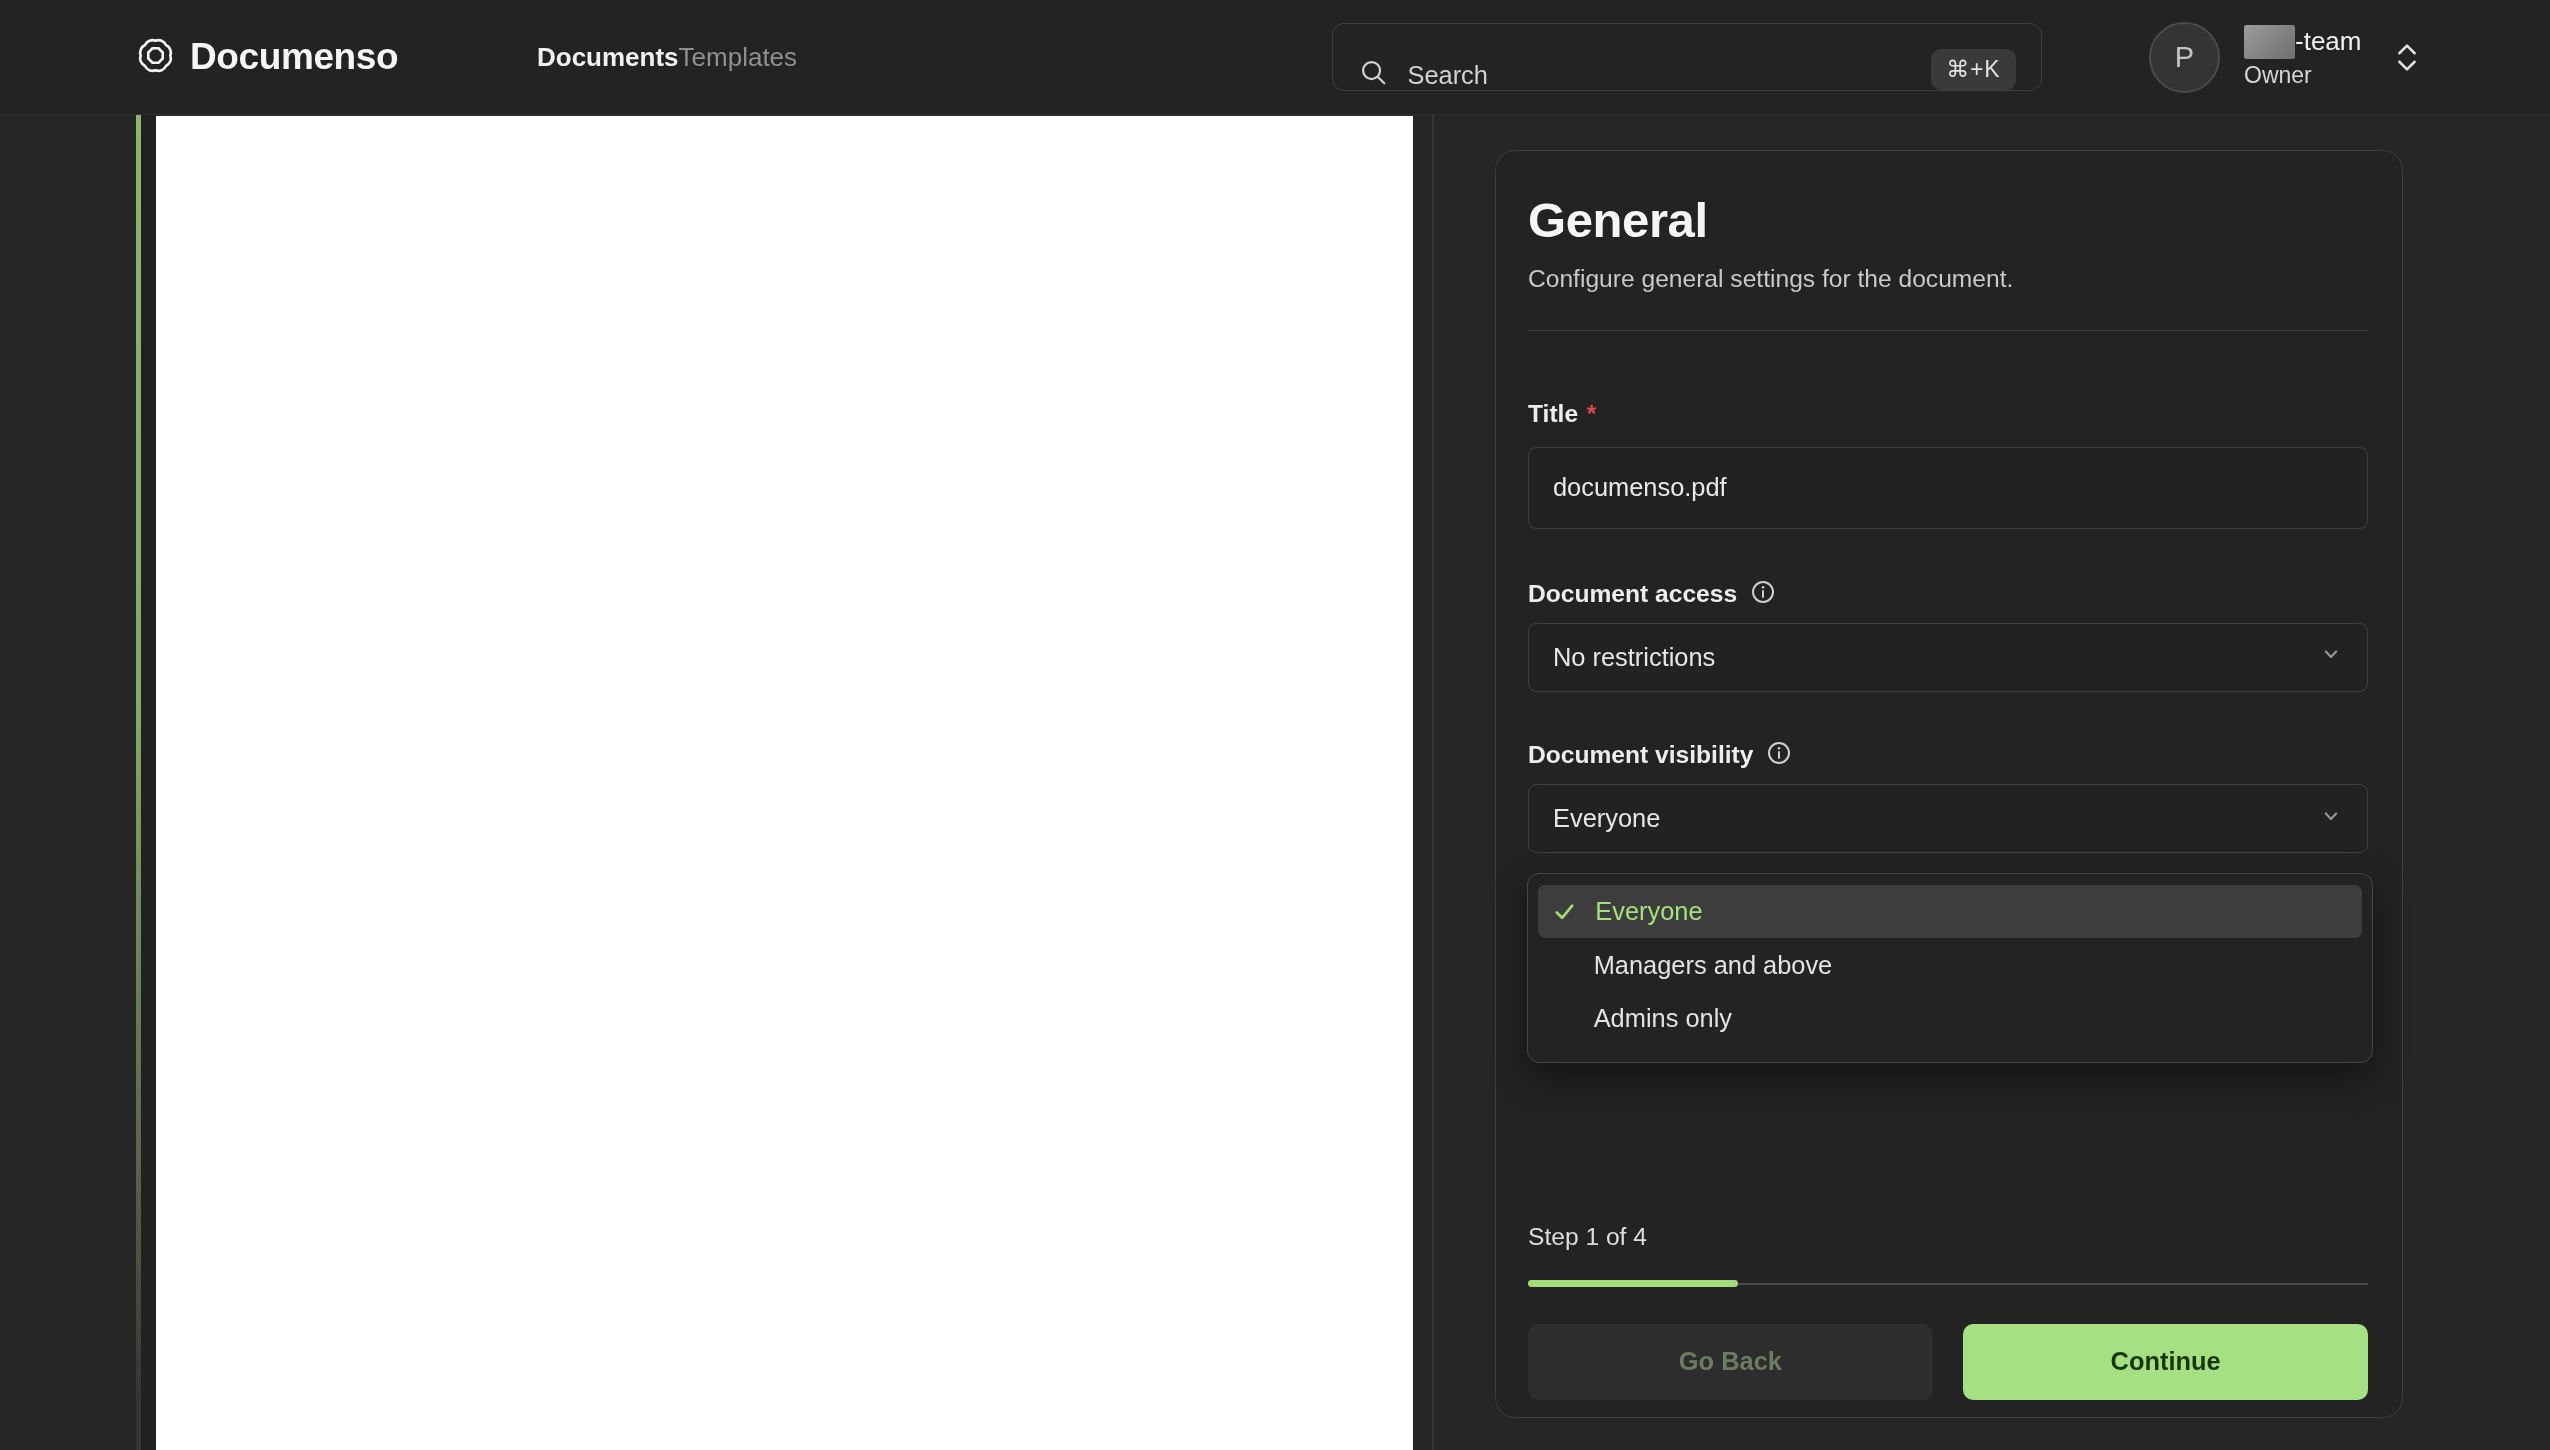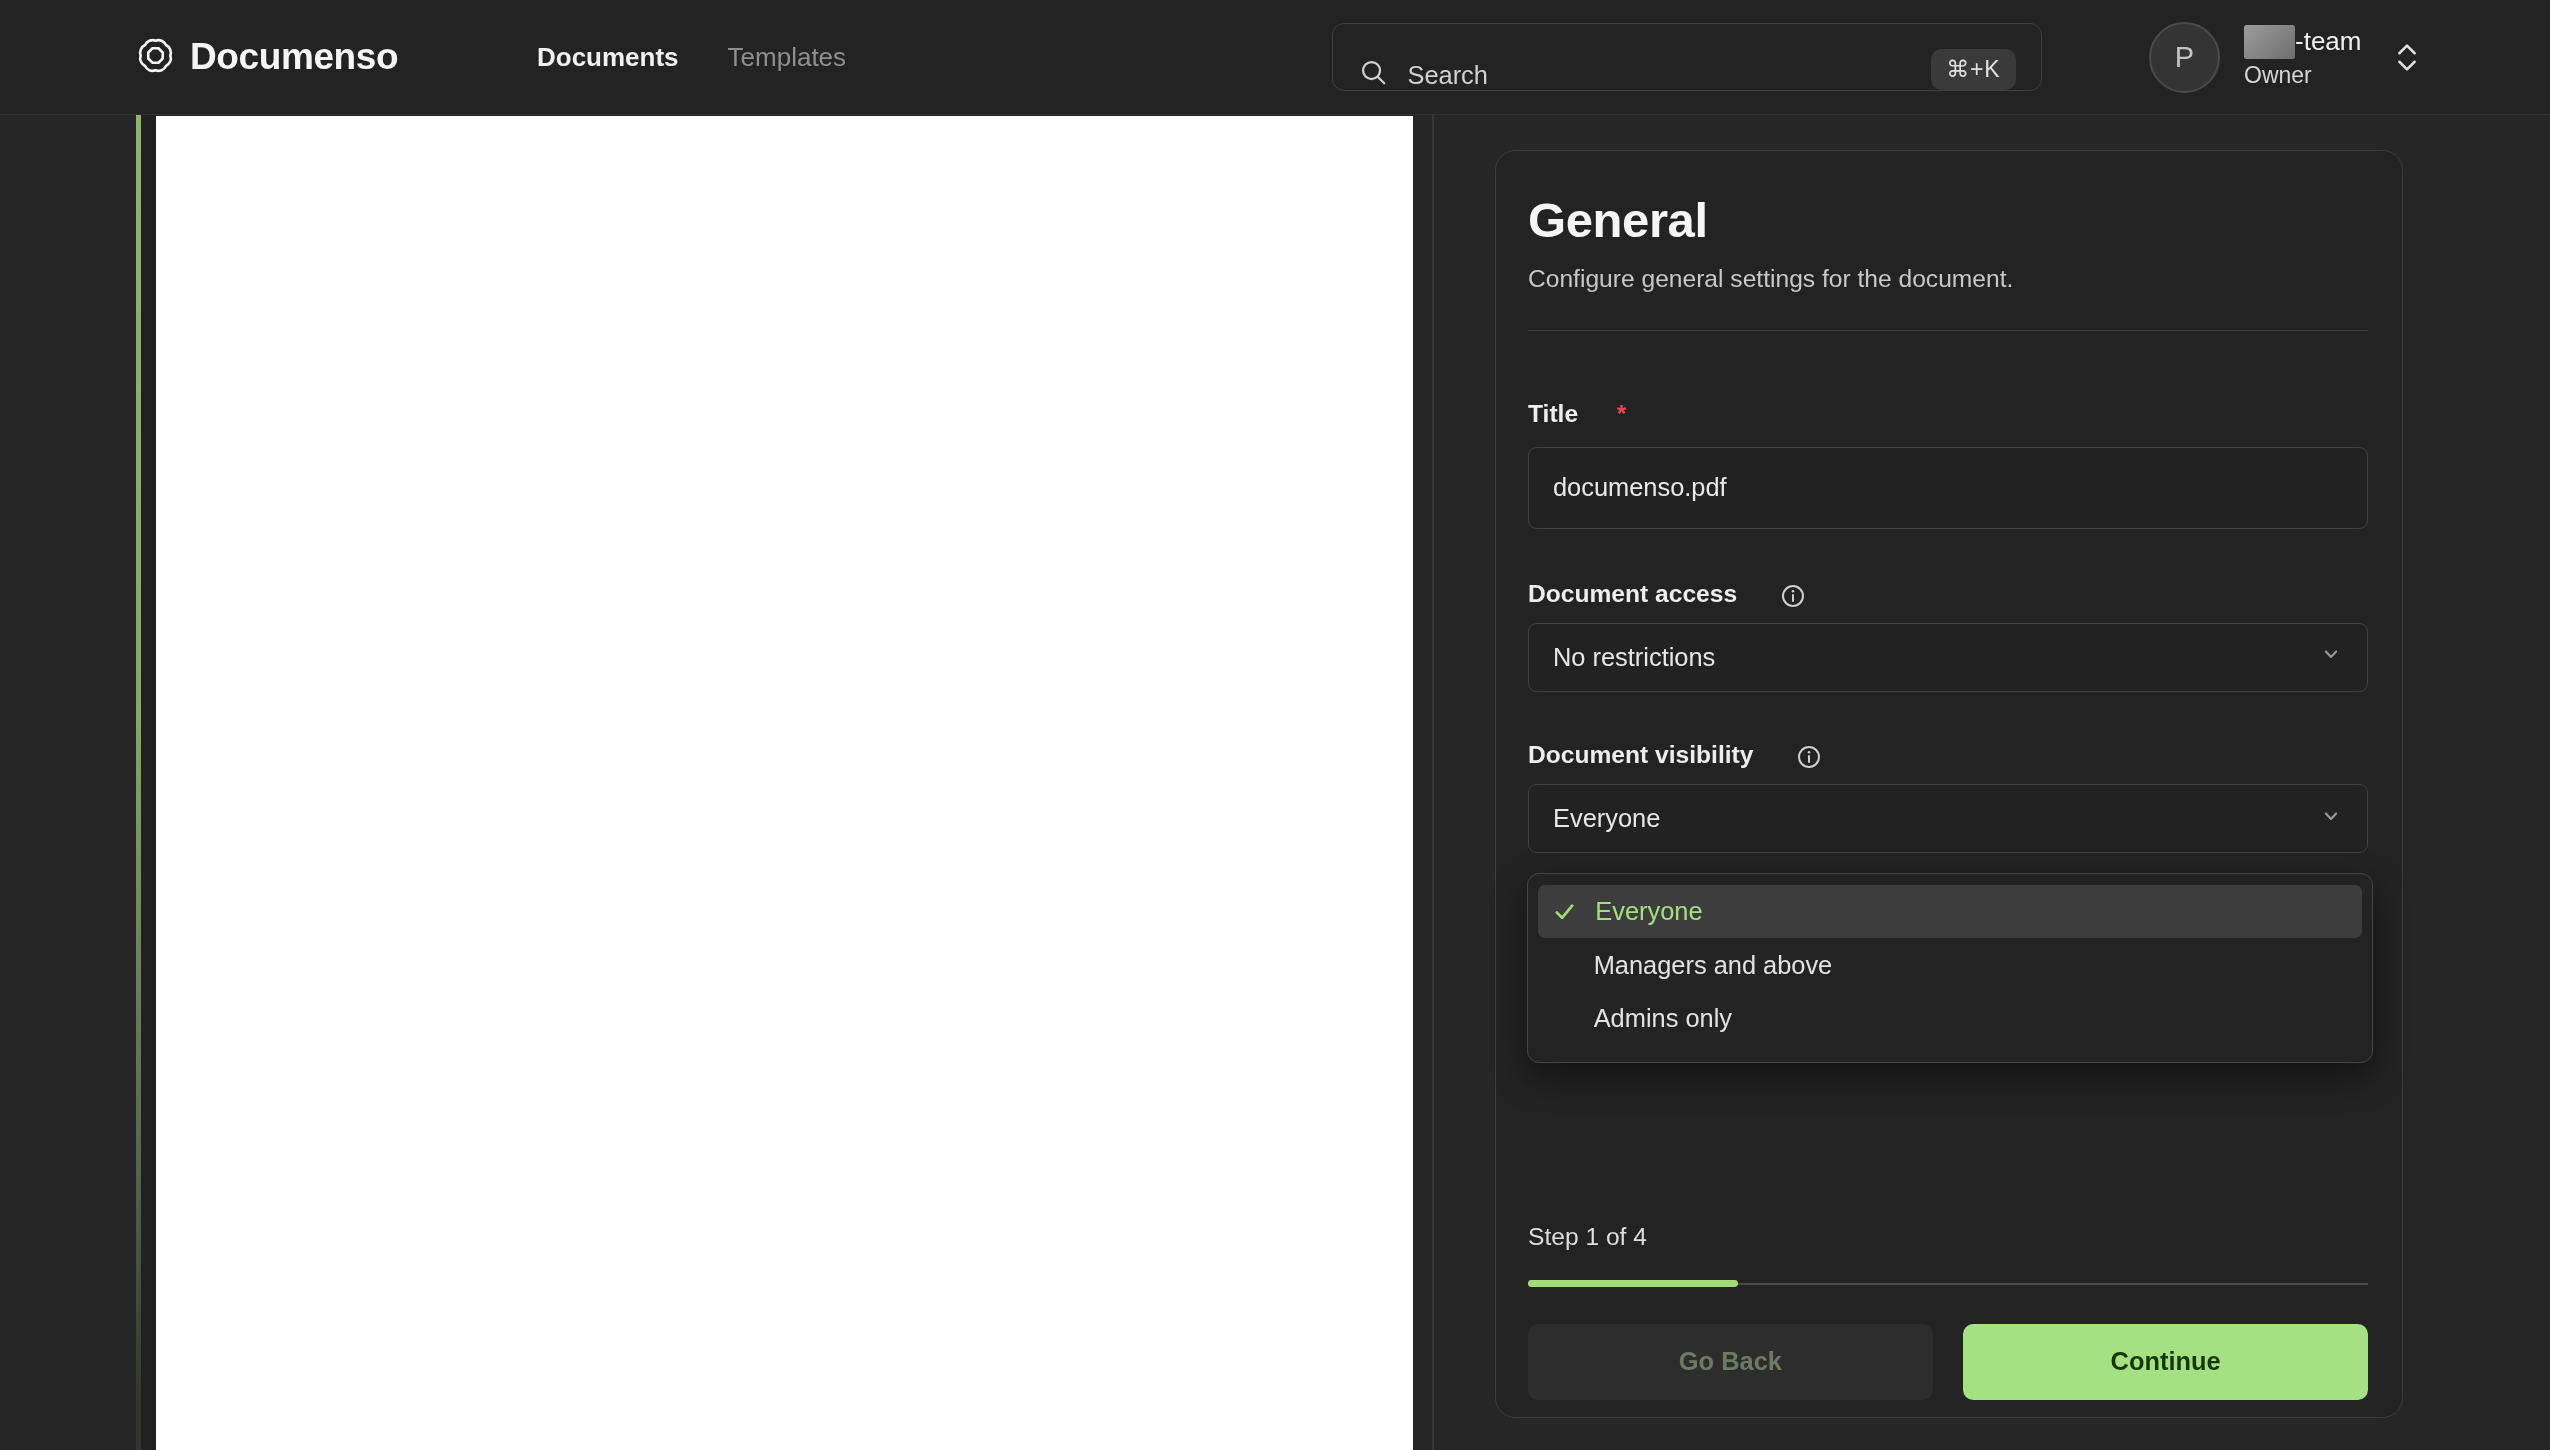--- a/index.html
+++ b/index.html
@@ -11,21 +11,21 @@
   }
   .app { position:relative; width:2550px; height:1451px; }
 
   
   .navbar {
     position:absolute; left:0; top:0; width:2550px; height:115px;
     background:#232323; border-bottom:1.7px solid #313131; z-index:5;
   }
   .brand { position:absolute; left:132px; top:0; height:114px; display:flex; align-items:center; gap:11px; cursor:pointer; }
   .brand-text { font-size:37px; font-weight:700; color:#f5f5f5; letter-spacing:-0.4px; }
-  .nav-links { position:absolute; left:537px; top:0; height:114px; display:flex; align-items:center; gap:49px; }
+  .nav-links { position:absolute; left:537px; top:0; height:114px; display:flex; align-items:center; }
   .nav-link { font-size:26px; font-weight:600; color:#f0f0f0; cursor:pointer; }
   .nav-link.inactive { color:#8f8f8f; font-weight:500; }
 
   .search {
     position:absolute; left:1332px; top:23px; width:710px; height:68px;
     border:1.7px solid #3f3f3f; border-radius:12px; background:#232323;
     display:flex; align-items:flex-end; padding:0 25.4px; cursor:text;
   }
   .search-placeholder { font-size:25.4px; color:#d2d2d2; margin-left:18.6px; flex:1; }
   .search-kbd {
@@ -58,21 +58,21 @@
   
   .panel {
     position:absolute; left:1495px; top:150px; width:908px; height:1268px;
     background:#232323; border:1.7px solid #3e3e3e; border-radius:20.3px;
     padding:41px 34px 0 32px;
   }
   .panel-title { font-size:49px; font-weight:700; color:#f5f5f5; letter-spacing:-0.4px; }
   .panel-subtitle { margin-top:17px; font-size:24.6px; color:#c9c9c9; }
   .divider { margin-top:37px; border:none; border-top:1.7px solid #3c3c3c; }
 
-  .field-label { display:flex; align-items:flex-end; font-size:24.6px; font-weight:600; color:#ededed;gap:30px; }
+  .field-label { display:flex; align-items:flex-start; font-size:24.6px; font-weight:600; color:#ededed; }
   .req { color:#e5484d; margin-left:8.5px; font-size:24.6px; }
   .info { margin-left:13.6px; display:flex; align-items:center; cursor:pointer; }
 
   .label-title { margin-top:69px; }
   .label-access { margin-top:51px; }
   .label-visibility { margin-top:49px; }
 
   .text-input {
     margin-top:18.6px; height:82px; border:1.7px solid #414141; border-radius:8.5px;
     display:flex; align-items:center; padding:0 24px; font-size:25.4px; color:#e9e9e9;

